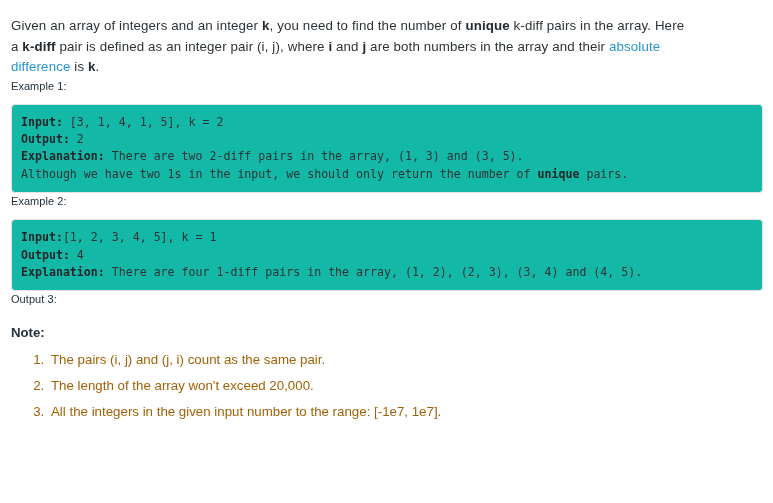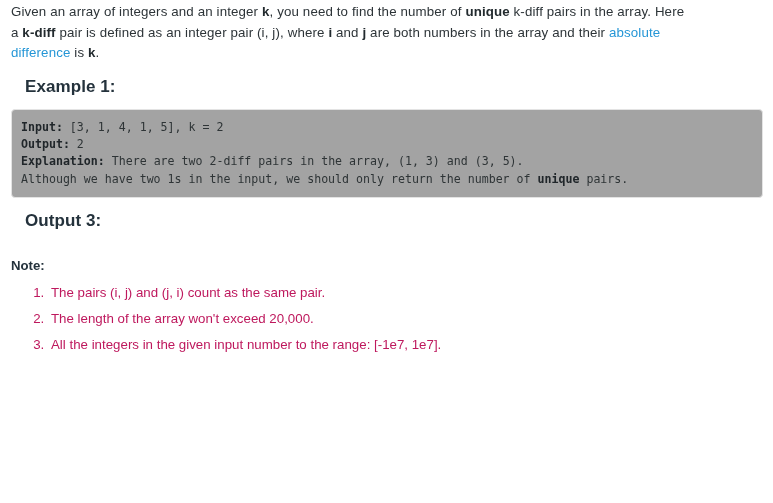--- a/index.html
+++ b/index.html
@@ -9,96 +9,100 @@
   }
   body {
     width: 773px;
     height: 503px;
     overflow: hidden;
     font-family: "Liberation Sans", sans-serif;
     color: #2d3438;
     -webkit-font-smoothing: antialiased;
   }
   .page {
-    padding: 2px 11px 0 11px;
+    padding: 16px 11px 0 11px;
     box-sizing: border-box;
     width: 701px;
   }
   p.intro {
     margin: 0;
     font-size: 13.3px;
     line-height: 20.5px;
     color: #2d3438;
     letter-spacing: 0.01em;
   }
   p.intro b { font-weight: bold; color: #222a2e; }
   a.inline-link {
     color: #2596d6;
     text-decoration: none;
   }
   h3.example-heading {
-    margin: 14px;
-    font-size: 17px;
-    font-weight: bold;
+    margin: 0;
+    font-size: 11px;
+    font-weight: normal;
     color: #24323c;
     line-height: 17px;
     letter-spacing: 0.005em;
   }
   .eh-1 { margin-top: 17px; }
   .eh-n { margin-top: 19px; }
   pre.codeblock {
     margin: 9px 0 0 0;
-    background: #a3a3a3;
+    background: #14b8a6;
     border: 1px solid #e3e3e3;
     border-radius: 4px;
     padding: 9px 10px 9px 9px;
     font-family: "DejaVu Sans Mono", monospace;
     font-size: 11.6px;
     line-height: 17.4px;
     color: #2e3436;
     white-space: pre;
     overflow: hidden;
     box-sizing: border-box;
     width: 752px;
   }
   pre.codeblock b { font-weight: bold; color: #20262a; }
   h3.note-heading {
-    margin: 28px 0 0 0;
+    margin: 16px 0 0 0;
     font-size: 13.2px;
     font-weight: bold;
     color: #24323c;
     line-height: 17px;
   }
   ol.note-list {
     margin: 9px 0 0 0;
     padding-left: 37px;
     font-size: 13.3px;
     line-height: 20.5px;
-    color: #be185d;
+    color: #a16207;
   }
   ol.note-list li {
     margin: 0 0 5.5px 0;
     padding-left: 3px;
   }
 </style>
 </head>
 <body>
 
 <div class="page">
 
   <p class="intro"><span>Given an array of integers and an integer </span><b>k</b><span>, you need to find the number of </span><b>unique</b><span> k-diff pairs in the array. Here a </span><b>k-diff</b><span> pair is defined as an integer pair (i, j), where </span><b>i</b><span> and </span><b>j</b><span> are both numbers in the array and their </span><a class="inline-link" href="#">absolute difference</a><span> is </span><b>k</b><span>.</span></p>
 
   <h3 class="example-heading eh-1">Example 1:</h3>
 
   <pre class="codeblock"><b>Input:</b><span> [3, 1, 4, 1, 5], k = 2</span>
 <b>Output:</b><span> 2</span>
 <b>Explanation:</b><span> There are two 2-diff pairs in the array, (1, 3) and (3, 5).</span>
 <span>Although we have two 1s in the input, we should only return the number of </span><b>unique</b><span> pairs.</span></pre>
 
+  <h3 class="example-heading eh-n">Example 2:</h3>
 
+  <pre class="codeblock"><b>Input:</b><span>[1, 2, 3, 4, 5], k = 1</span>
+<b>Output:</b><span> 4</span>
+<b>Explanation:</b><span> There are four 1-diff pairs in the array, (1, 2), (2, 3), (3, 4) and (4, 5).</span></pre>
 
   <h3 class="example-heading eh-n">Output 3:</h3>
 
 
   <h3 class="note-heading">Note:</h3>
 
   <ol class="note-list">
     <li>The pairs (i, j) and (j, i) count as the same pair.</li>
     <li>The length of the array won't exceed 20,000.</li>
     <li>All the integers in the given input number to the range: [-1e7, 1e7].</li>

